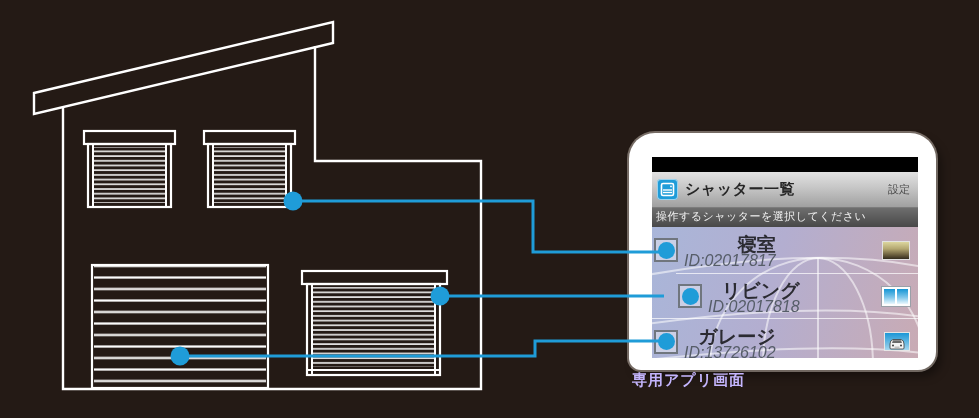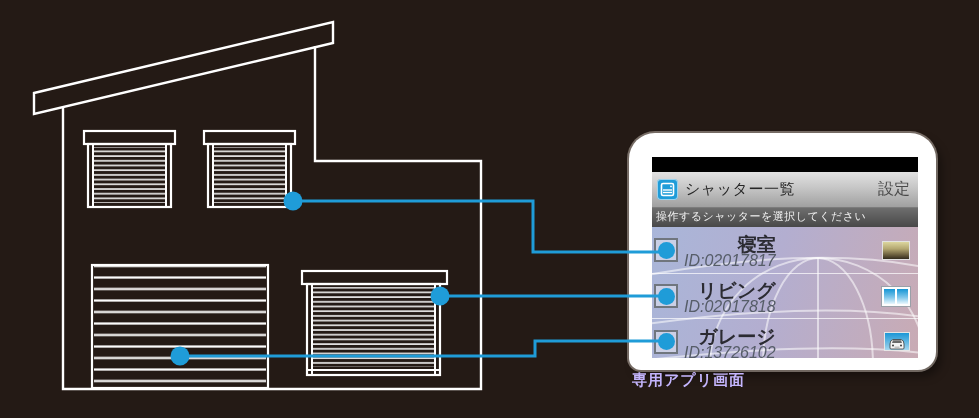--- a/index.html
+++ b/index.html
@@ -28,40 +28,40 @@
     height:36px;display:flex;align-items:center;
     background:linear-gradient(#e2e2e2 0%,#c6c6c6 45%,#a0a0a0 100%);
     border-bottom:1px solid #7c7c7c;box-sizing:border-box;
     padding:0 8px 0 5px;
   }
   .appicon{
     width:21px;height:21px;border-radius:4px;background:#1f9cd8;
     display:flex;align-items:center;justify-content:center;flex:0 0 auto;
     box-shadow:inset 0 0 0 1px rgba(255,255,255,.55);
   }
-  .apptitle{font-size:15px;font-weight:normal;color:#262626;margin-left:7px;letter-spacing:.5px;}
-  .settings{margin-left:auto;font-size:16px;color:#4a4a4a;}
+  .apptitle{font-size:15px;font-weight:bold;color:#262626;margin-left:7px;letter-spacing:.5px;}
+  .settings{margin-left:auto;font-size:11px;color:#4a4a4a;}
   .subheader{
     height:19px;line-height:19px;
     background:linear-gradient(#6e6e6e,#484848);
     color:#f2f2f2;font-size:11px;padding-left:4px;letter-spacing:.5px;
     white-space:nowrap;overflow:hidden;font-family:Liberation Mono, monospace;
   }
   .list{
     position:relative;height:131px;
     background:linear-gradient(105deg,#a9b6d9 0%,#b3aed0 45%,#c9abb4 100%);
     overflow:hidden;
   }
   .globe{position:absolute;left:0;top:0;pointer-events:none;}
   .row{
     position:relative;display:flex;align-items:center;
     height:46px;box-sizing:border-box;padding:0 8px 0 2px;
   }
   .row + .row{border-top:1px solid rgba(255,255,255,.7);}
-  .row:nth-child(3){height:45px;}
+  .row:nth-child(3){height:45px;margin-left:24px;}
   .checkbox{
     width:24px;height:24px;box-sizing:border-box;
     border:2px solid #70767e;background:rgba(250,250,252,.4);
     display:flex;align-items:center;justify-content:center;flex:0 0 auto;
   }
   .checkbox .dot{width:17px;height:17px;border-radius:50%;background:#1f9cd8;}
   .rowtext{margin-left:6px;display:flex;flex-direction:column;}
   .rowname{font-size:19px;font-weight:600;color:#2b2b32;line-height:21px;text-align:right;}
   .rowid{font-size:16px;color:#565d68;line-height:11px;font-style:italic;}
   .rowicon{margin-left:auto;flex:0 0 auto;}

